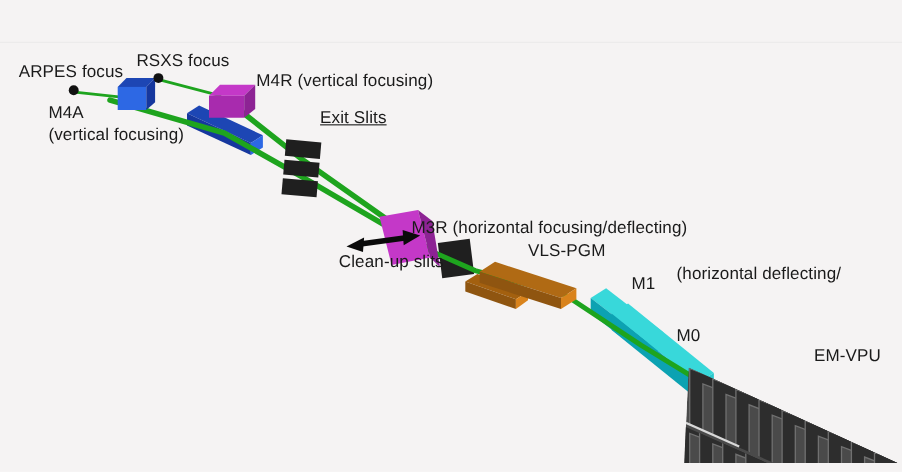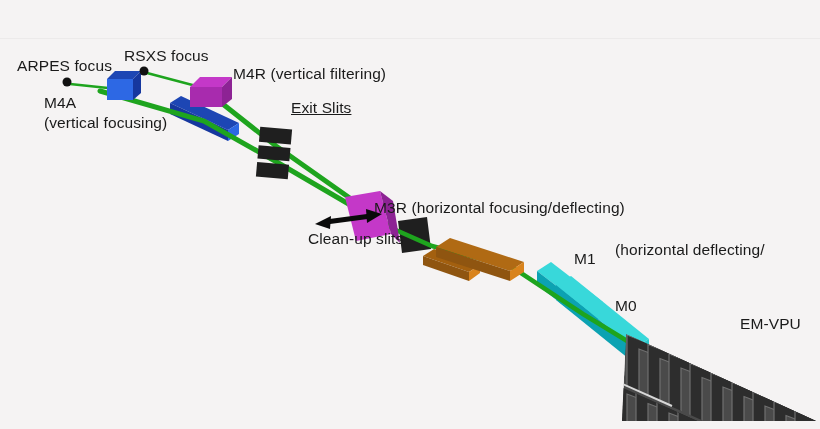--- a/index.html
+++ b/index.html
@@ -144,24 +144,25 @@
 
   <div class="label" style="left:17px; top:56px;">ARPES focus</div>
   <div class="label" style="left:124px; top:46px;">RSXS focus</div>
 
   <div class="label" style="left:44px; top:93px;">
     <div>M4A</div>
     <div>(vertical focusing)</div>
   </div>
 
 
-  <div class="label" style="left:233px; top:64px;">M4R (vertical filtering)</div>
+  <div class="label" style="left:233px; top:64px;">M4R (vertical focusing)</div>
   <div class="label" style="left:291px; top:98px;text-decoration:underline;">Exit Slits</div>
   <div class="label" style="left:374px; top:178px;margin-top:20px;">M3R (horizontal focusing/deflecting)</div>
   <div class="label" style="left:308px; top:229px;">Clean-up slits</div>
+  <div class="label" style="left:480px; top:219px;">VLS-PGM</div>
   <div class="label" style="left:574px; top:249px;">M1</div>
 
   <div class="label" style="left:615px; top:240px;">
     <div>(horizontal deflecting/</div>
   </div>
 
   <div class="label" style="left:615px; top:296px;">M0</div>
   <div class="label" style="left:740px; top:314px;">EM-VPU</div>
 </div>
 

